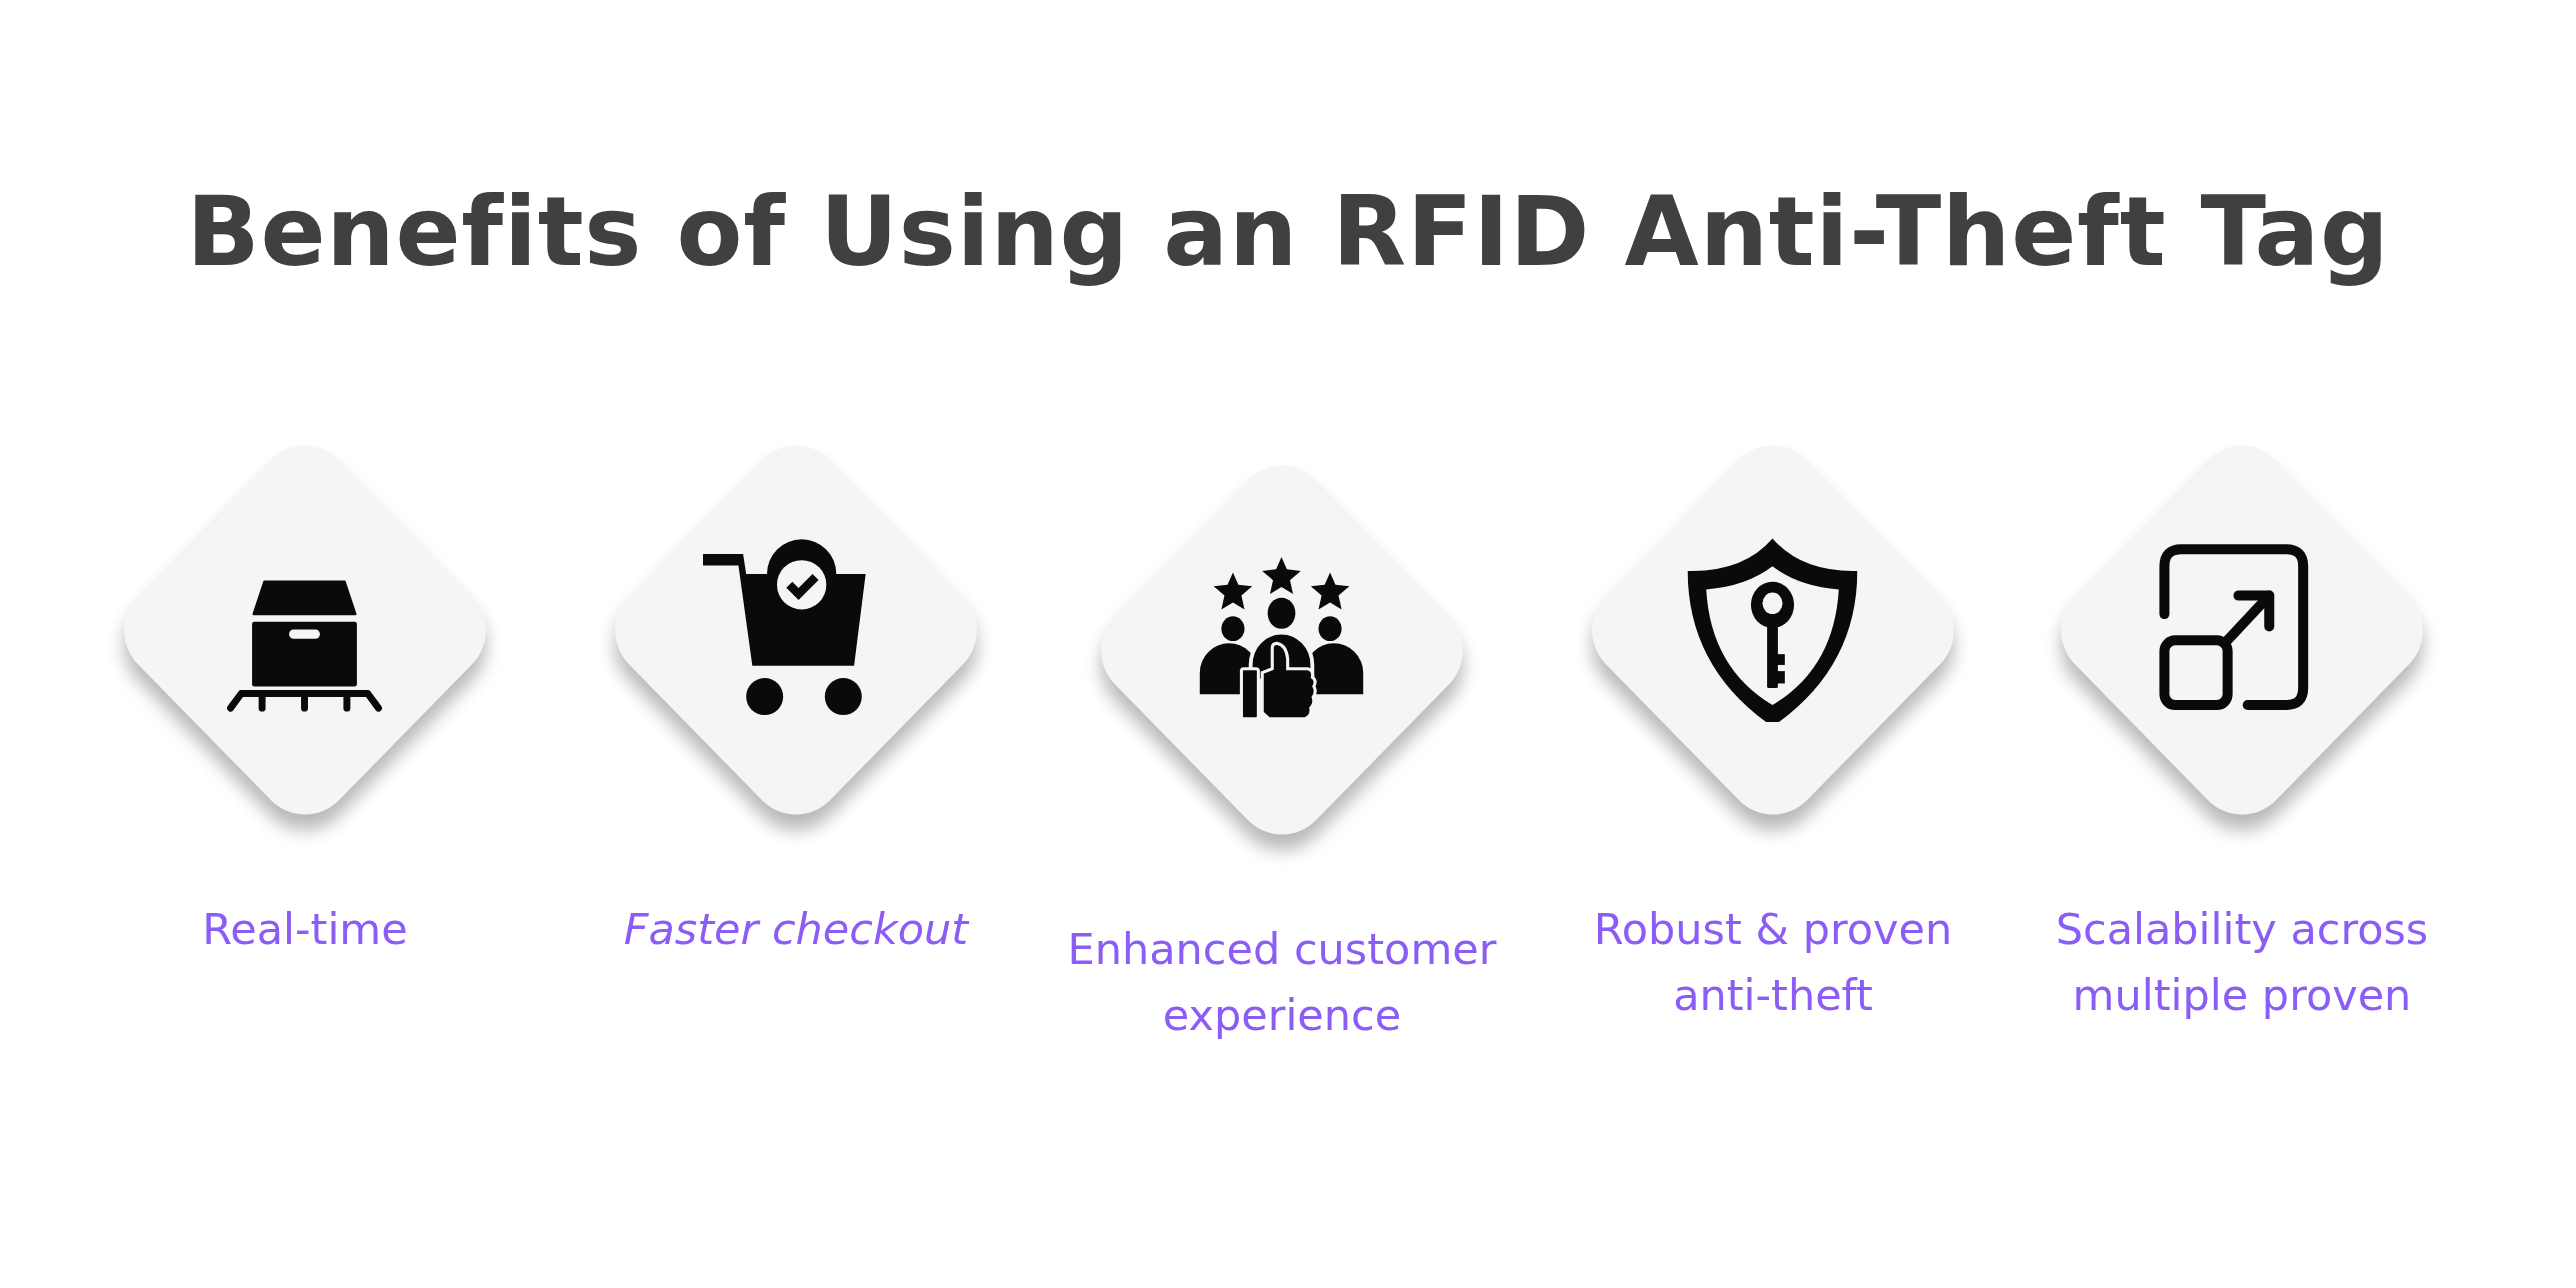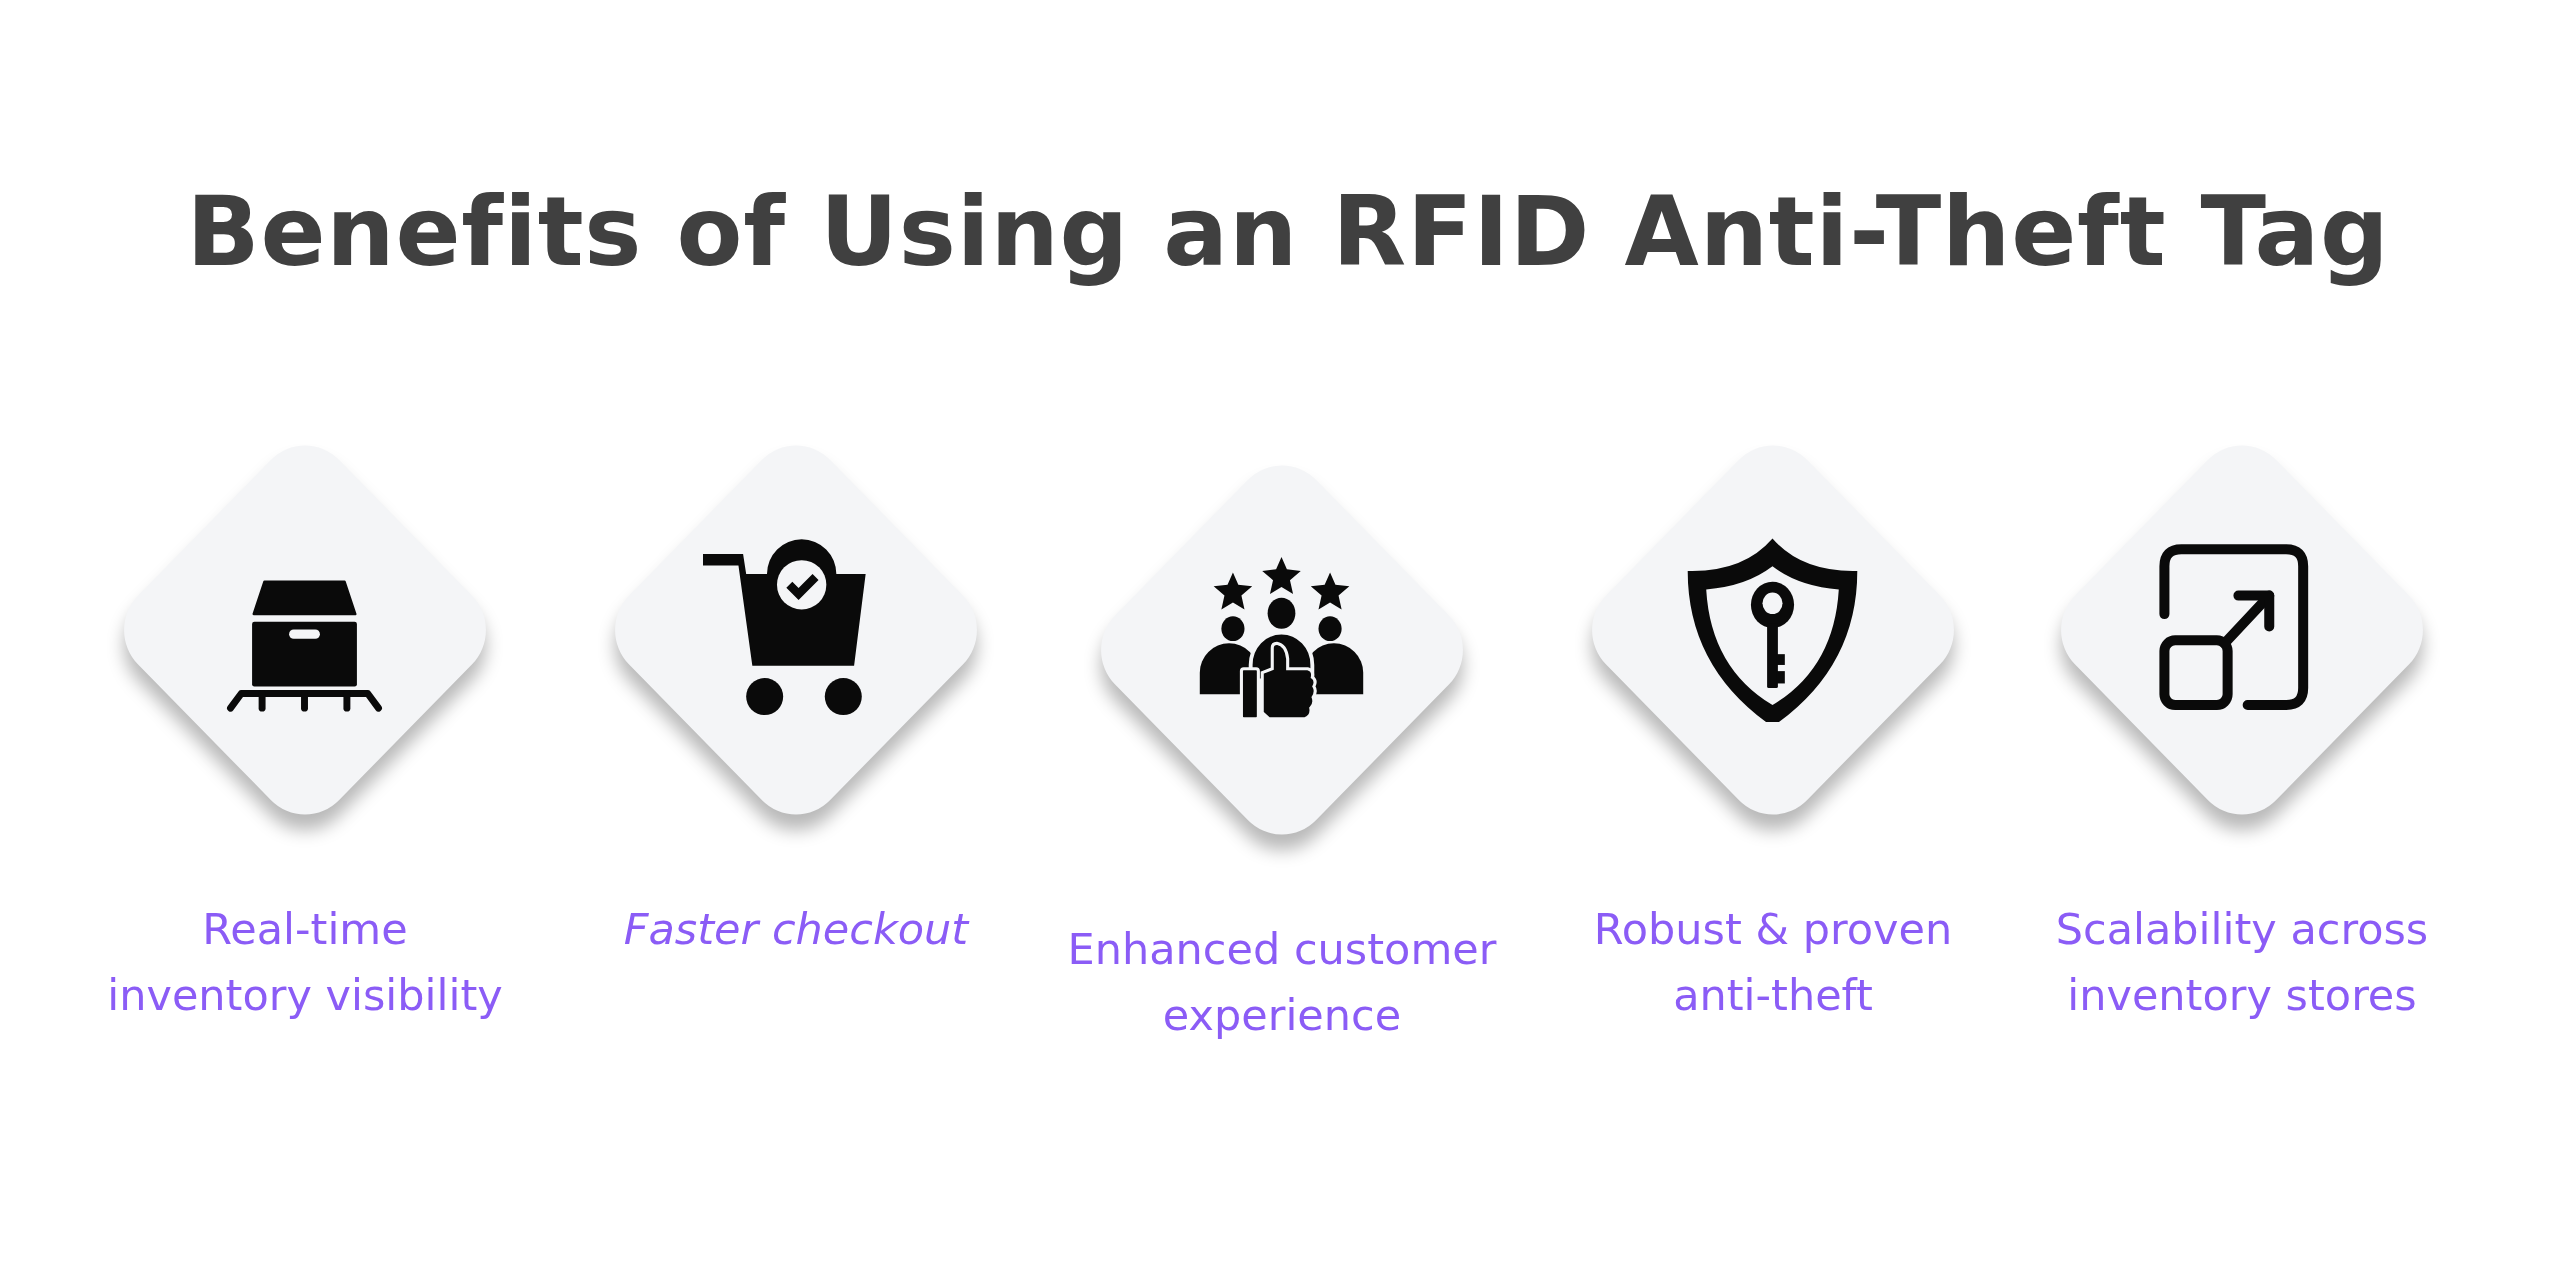--- a/index.html
+++ b/index.html
@@ -95,21 +95,20 @@
         <rect x="100" y="120" width="40" height="12" rx="6" fill="#f4f5f7"></rect>
         <path d="M24 222 L38 203 L202 203 L216 222" fill="none" stroke="#0a0a0a" stroke-width="9" stroke-linecap="round" stroke-linejoin="round"></path>
         <line x1="65" y1="203" x2="65" y2="222" stroke="#0a0a0a" stroke-width="9" stroke-linecap="round"></line>
         <line x1="120" y1="203" x2="120" y2="222" stroke="#0a0a0a" stroke-width="9" stroke-linecap="round"></line>
         <line x1="175" y1="203" x2="175" y2="222" stroke="#0a0a0a" stroke-width="9" stroke-linecap="round"></line>
       </svg>
     </div>
   </div>
   <div class="label">
     <span>Real-time</span>
-    <span>inventory visibility</span>
   </div>
 </div>
 
 <div class="benefit" style="left:549px;font-style:italic;">
   <div class="diamond-wrap">
     <div class="diamond"></div>
     <div class="icon">
       <svg viewBox="0 0 240 240">
         <path d="M0 22 L52 22 L56 48 L83 48 A45 45 0 0 1 173 48 L211 48 L196 167 L64 167 L46 37 L0 37 Z" fill="#0a0a0a"></path>
         <circle cx="128" cy="62" r="32" fill="#f4f5f7"></circle>
@@ -177,16 +176,16 @@
       <svg viewBox="0 0 240 240" fill="none" stroke="#0a0a0a" stroke-width="13" stroke-linecap="round" stroke-linejoin="round">
         <path d="M20 100 L20 38 Q20 16 42 16 L178 16 Q200 16 200 38 L200 196 Q200 218 178 218 L128 218"></path>
         <rect x="20" y="134" width="82" height="84" rx="14"></rect>
         <path d="M98 138 L156 76"></path>
         <path d="M116 76 L156 76 L156 116"></path>
       </svg>
     </div>
   </div>
   <div class="label">
     <span>Scalability across</span>
-    <span>inventory stores</span>
+    <span>multiple proven</span>
   </div>
 </div>
 
 
 </body></html>

